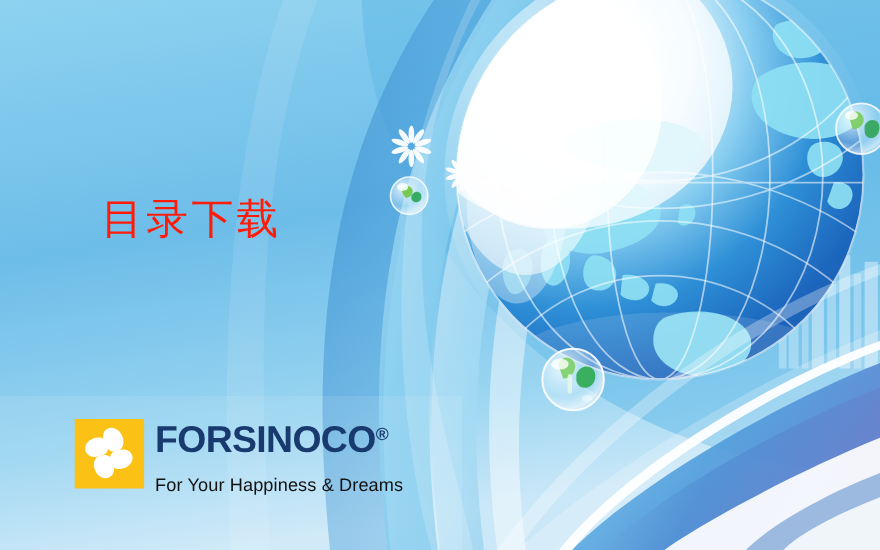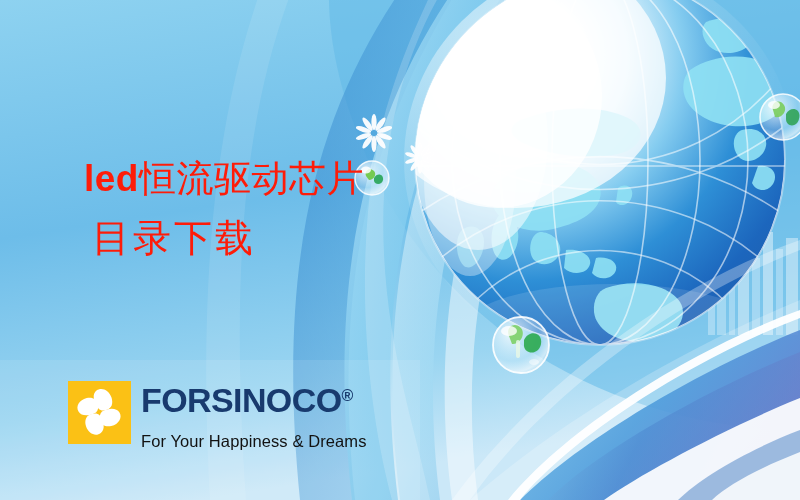--- a/index.html
+++ b/index.html
@@ -361,23 +361,20 @@
 
       <g opacity="0.35" stroke="#ffffff" stroke-width="1" fill="none">
         <path d="M500,50 L560,96"></path>
         <path d="M540,36 L566,100"></path>
         <path d="M470,92 L566,100"></path>
       </g>
     </g>
   </svg>
 
   <div class="headline">
-    <span class="headline-line1">
-      <span class="latin">led</span><span>恒流驱动芯片</span>
-    </span>
     <span class="headline-line2">目录下载</span>
   </div>
 
   <div class="logo-lockup">
 
     <svg class="logo-mark" viewBox="0 0 63 63">
       <rect x="0" y="0" width="63" height="63" fill="#fbc115"></rect>
       <g fill="#ffffff">
 
         <path d="M30.5,27.5 C25,20 24,13 28.5,9.5 C33.5,5.8 41,9 43.5,16.5

